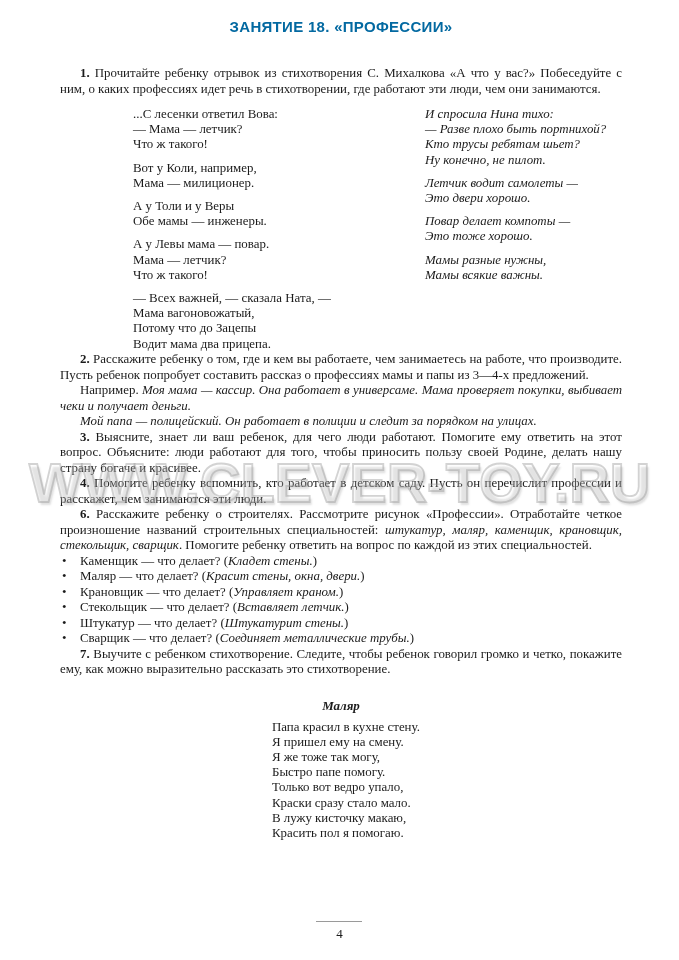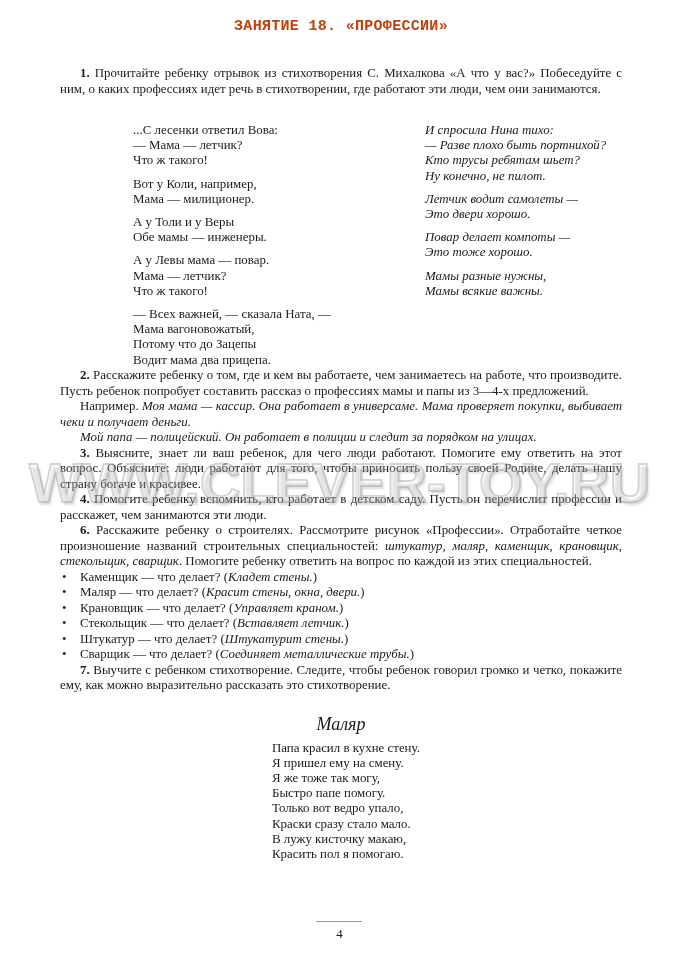--- a/index.html
+++ b/index.html
@@ -11,40 +11,40 @@
     color:#1b1b1b;
     position:relative;
     overflow:hidden;
   }
   .page{position:absolute;inset:0;overflow:hidden;}
   .content{padding:0 57px 0 60px;}
 
   .doc-title{
     margin:18px 0 0 0;
     text-align:center;
-    font-family:Liberation Mono, monospace;
+    font-family:Liberation Sans, sans-serif;
     font-weight:bold;
     font-size:15px;
     letter-spacing:.3px;
-    color:#c2410c;
+    color:#0369a1;
   }
 
   p.task{
     margin:0;
     line-height:15.5px;
     text-align:justify;
     text-indent:20px;
   }
   p.first-task{margin-top:31px;}
   .task-number{font-weight:bold;}
 
   .poem-columns{
     position:relative;
     height:245px;
-    margin-top:26px;
+    margin-top:10px;
   }
   .poem-col{position:absolute;top:0;}
   .poem-col-left{left:73px;}
   .poem-col-right{left:365px;font-style:italic;}
   .stanza{
     white-space:pre-line;
     line-height:15.2px;
     margin:0 0 8px 0;
   }
 
@@ -58,23 +58,23 @@
   .bullet-marker{
     width:18px;
     padding-left:2px;
     flex:0 0 auto;
   }
   .bullet-text{flex:1;}
 
   .poem2-title{
     margin:20px 0 0 0;
     text-align:center;
-    font-weight:normal;
+    font-weight:bold;
     font-style:italic;
-    font-size:18px;
+    font-size:13px;
   }
   .poem2-lines{
     margin:6px 0 0 212px;
     white-space:pre-line;
     line-height:15.2px;
   }
 
   .watermark{
     position:absolute;
     top:450px;left:-8px;right:-8px;

